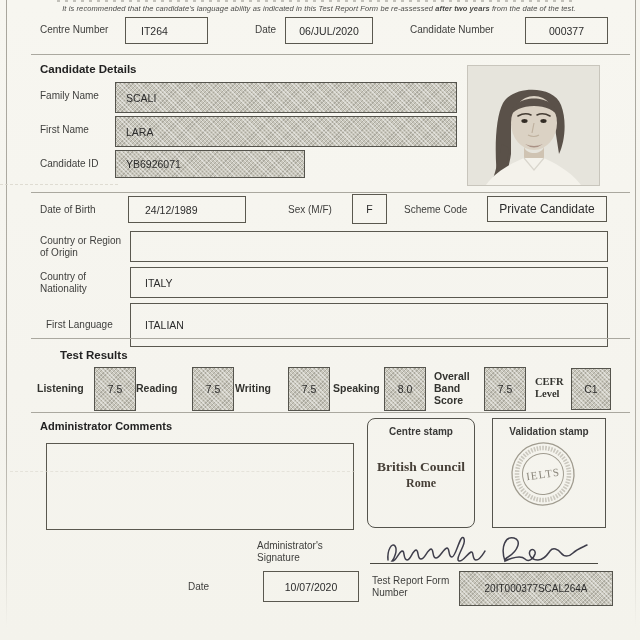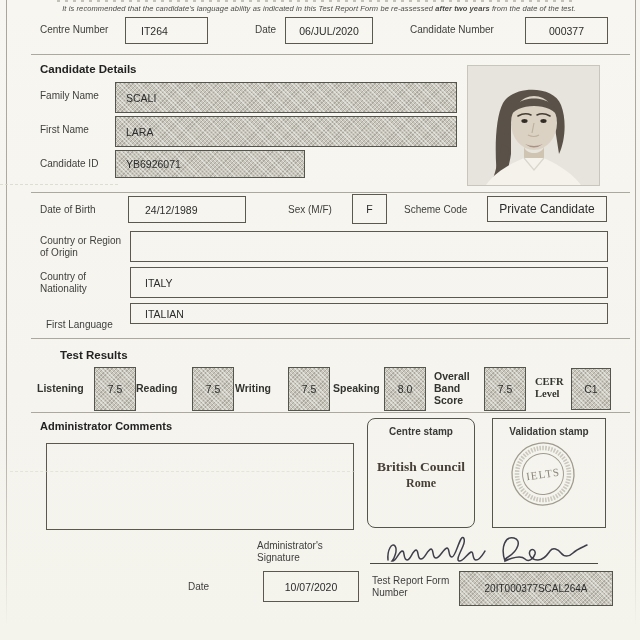--- a/index.html
+++ b/index.html
@@ -124,21 +124,21 @@
 
   <div class="lbl" style="left:40px;top:271px;">
     <div>Country of</div>
     <div>Nationality</div>
   </div>
   <div class="box cellflex" style="left:130px;top:267px;width:478px;height:31px;">
     <span class="val" style="padding-left:14px;">ITALY</span>
   </div>
 
   <div class="lbl" style="left:40px;top:319px;margin-left:6px;">First Language</div>
-  <div class="box cellflex" style="left:130px;top:303px;width:478px;height:21px;">
+  <div class="box cellflex" style="left:130px;top:303px;width:478px;height:44px;">
     <span class="val" style="padding-left:14px;">ITALIAN</span>
   </div>
 
   <div class="hr" style="left:31px;top:338px;width:599px;"></div>
 
   <div class="heading" style="left:40px;top:349px;margin-left:20px;">Test Results</div>
 
   <div class="score-lbl" style="left:37px;top:382px;">Listening</div>
   <div class="score-box hatch" style="left:94px;">
     <span class="val">7.5</span>

